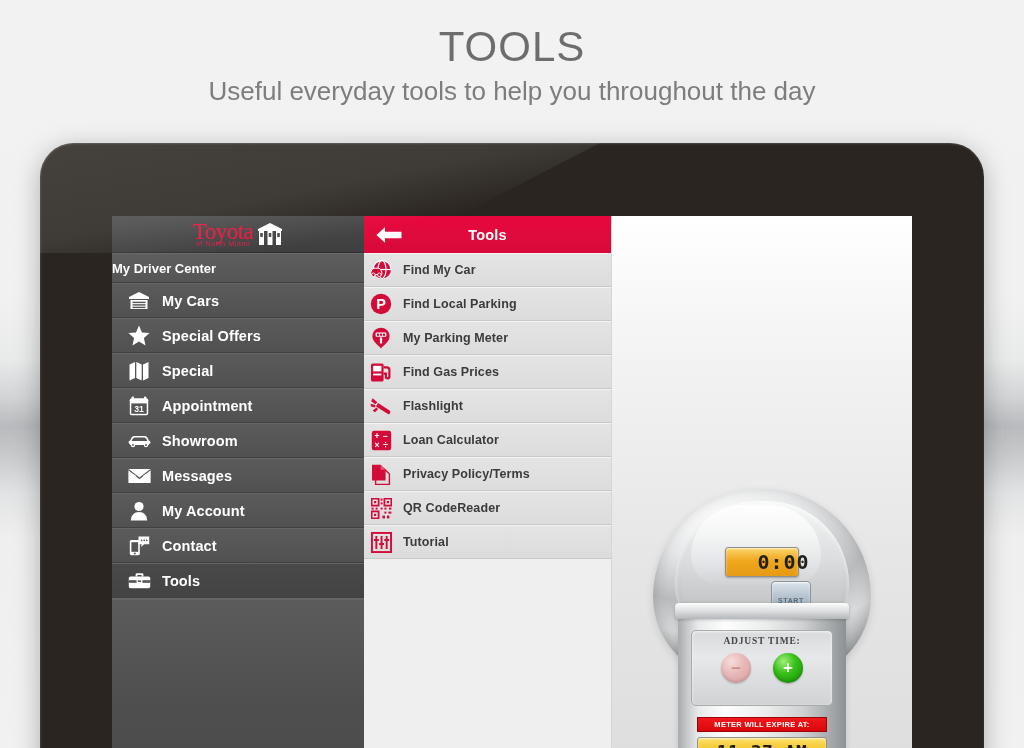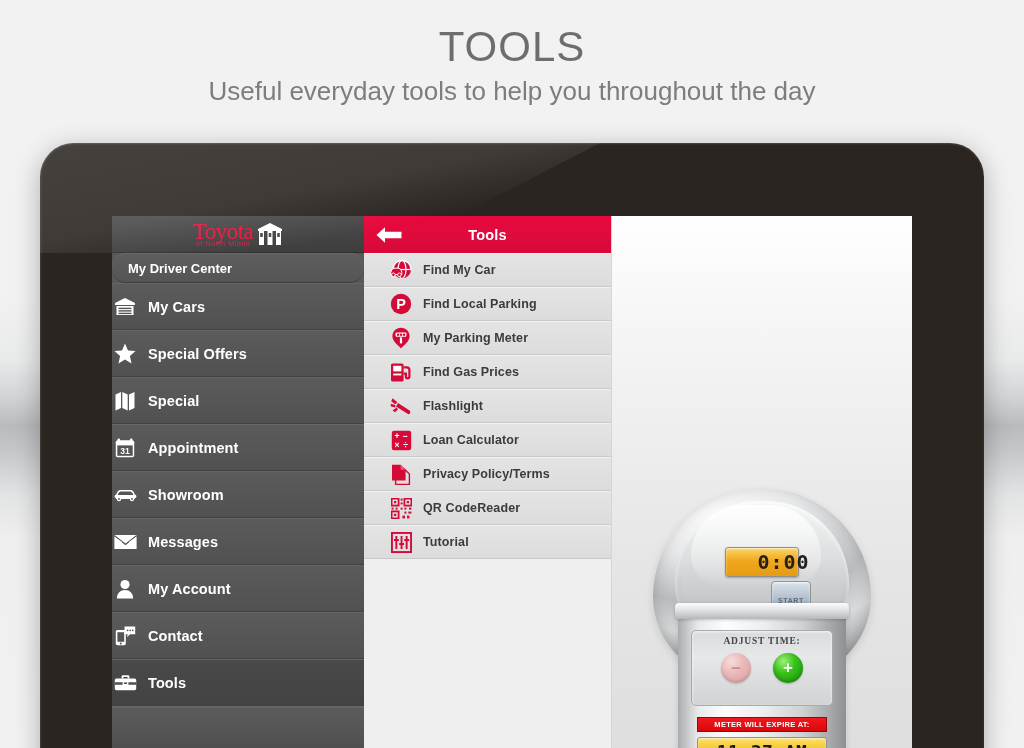--- a/index.html
+++ b/index.html
@@ -147,33 +147,32 @@
     width: 26px; height: 24px;
     position: relative;
     flex: 0 0 26px;
   }
   #brand-building svg { display: block; }
 
   .nav-first {
     height: 30px;
     display: flex;
     align-items: center;
-    padding-left: 16px;
     color: #ffffff;
     font-size: 13px;
     font-weight: bold;
     background: linear-gradient(to bottom, #5e5e5e, #555555);
     border-bottom: 1px solid #3f3f3f;
     border-top: 1px solid #6a6a6a;
-    border-radius: 14px;
   }
   .nav-item {
-    height: 47px;
-    display: flex;
-    align-items: center;
+    height: 35px;
+    display: flex;
+    align-items: center;
+    padding-left: 14px;
     border-bottom: 1px solid #414141;
     border-top: 1px solid #666666;
     background: linear-gradient(to bottom, #5b5b5b, #515151);
     color: #ffffff;
   }
   .nav-item.active {
     background: linear-gradient(to bottom, #494949, #434343);
   }
   .nav-ico {
     width: 26px;
@@ -233,21 +232,21 @@
   }
   #tool-list {
     flex: 1 1 auto;
     background: #f0f0f0;
     overflow: hidden;
   }
   .tool-row {
     height: 34px;
     display: flex;
     align-items: center;
-    padding-left: 24px;
+    padding-left: 4px;
     background: linear-gradient(to bottom, #e4e4e4 0%, #dcdcdc 100%);
     border-bottom: 1px solid #c8c8c8;
     border-top: 1px solid #f3f3f3;
     cursor: pointer;
   }
   .tool-ico {
     width: 26px;
     flex: 0 0 26px;
     height: 22px;
     display: flex;

